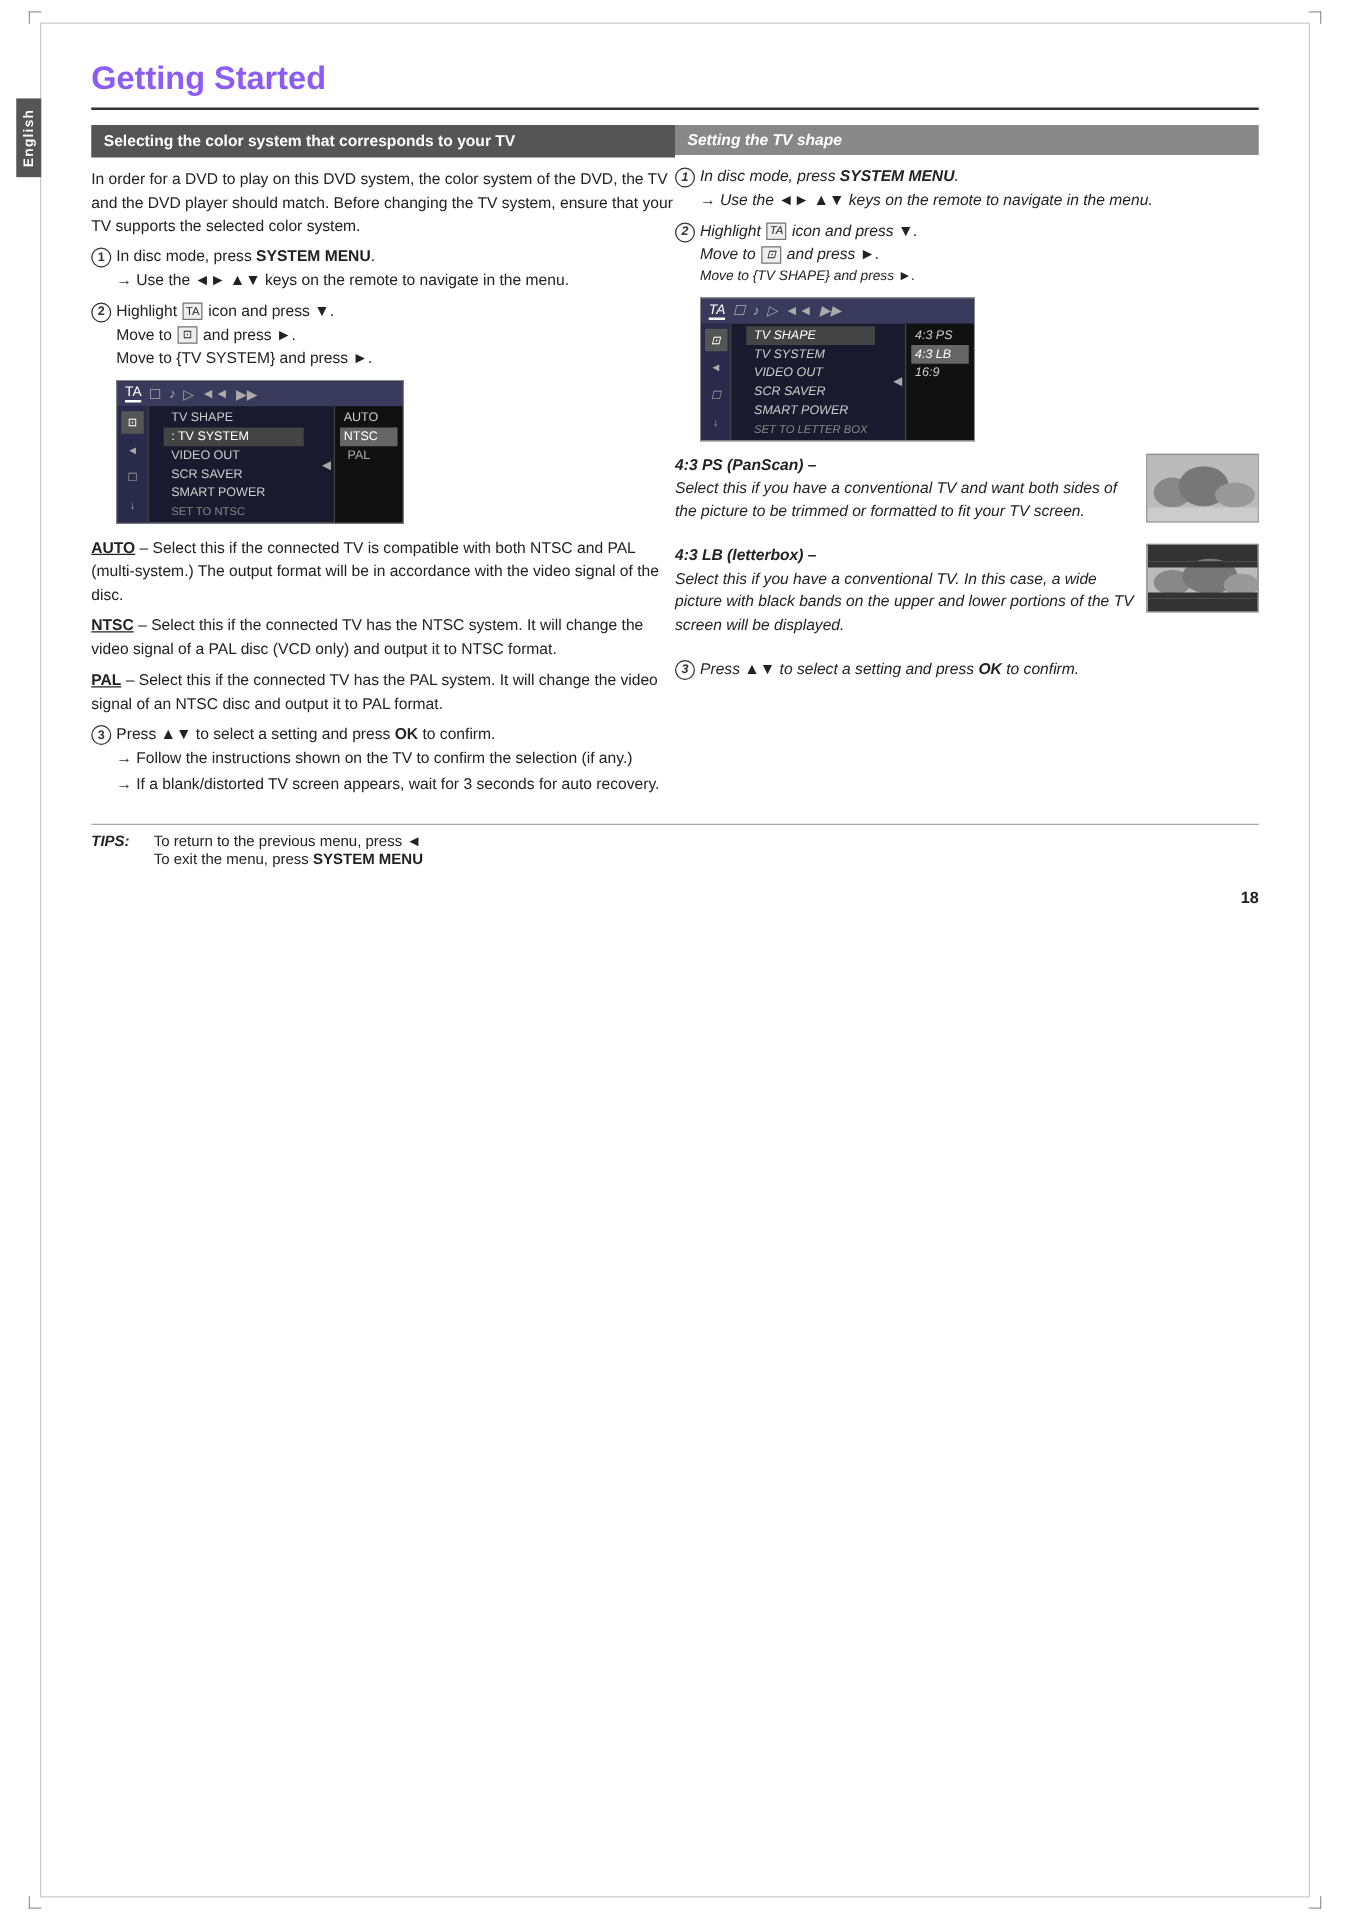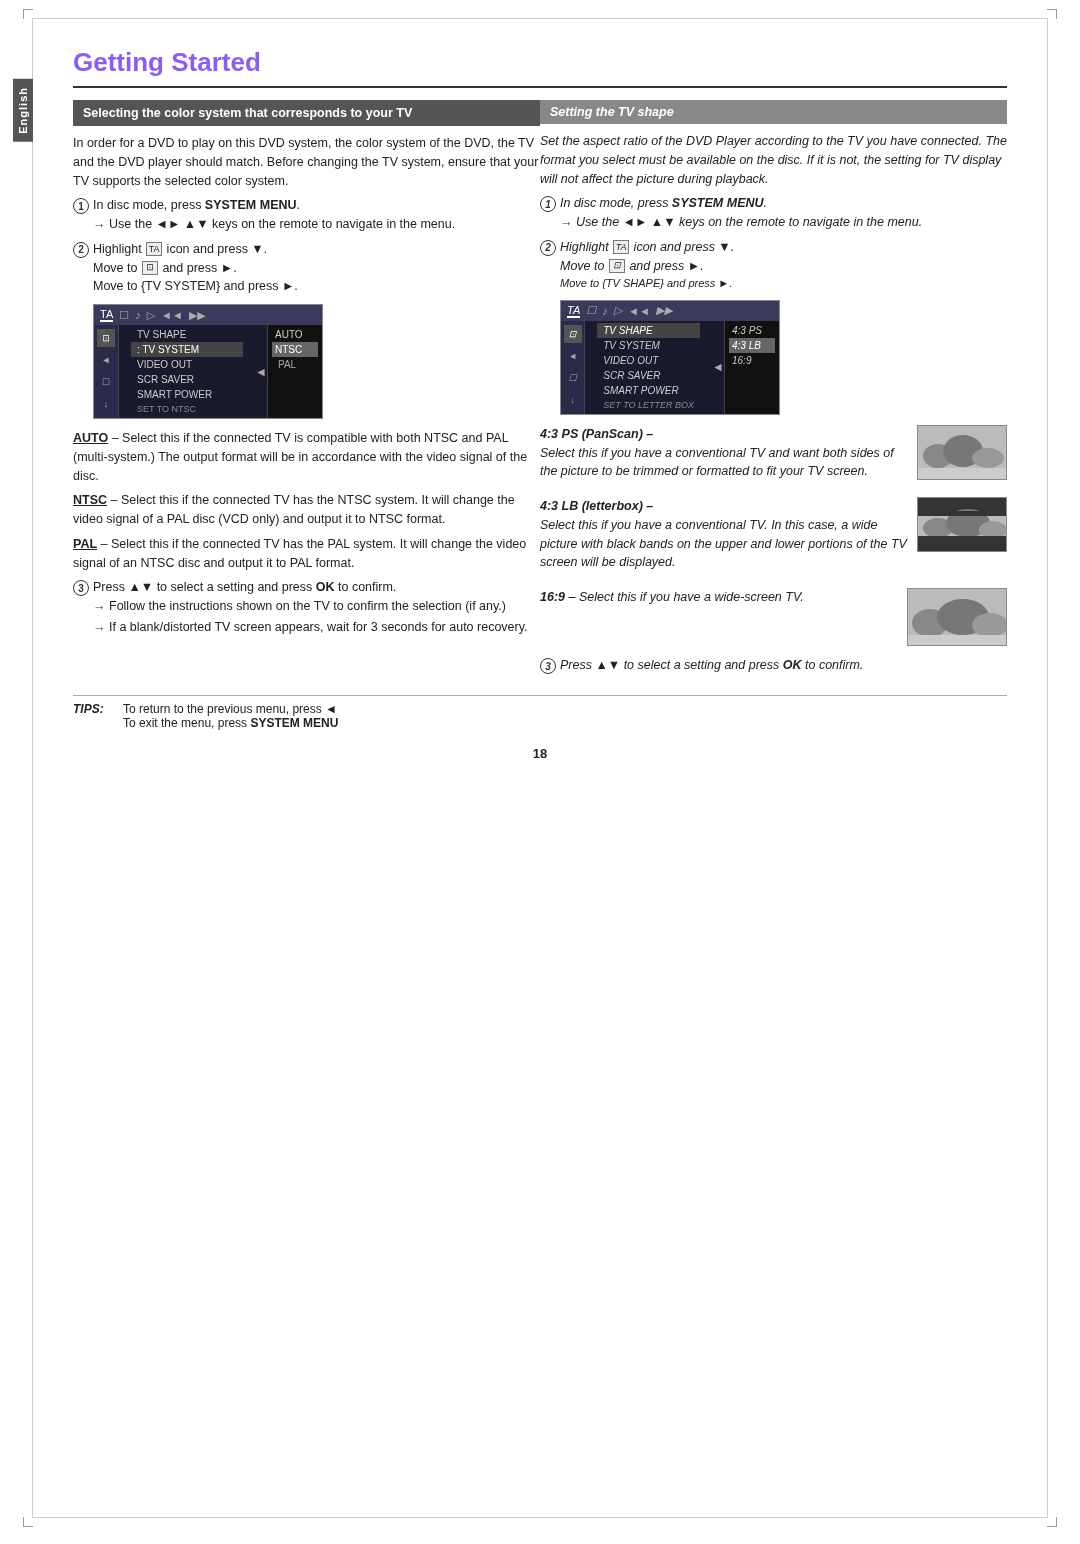--- a/index.html
+++ b/index.html
@@ -245,21 +245,21 @@
       border-top: 1px solid #aaa;
       font-size: 12px;
     }
     .tips-label {
       font-style: italic;
       font-weight: bold;
       min-width: 40px;
     }
 
     .page-number {
-      text-align: center;
+      text-align: right;
       margin-top: 16px;
       font-size: 13px;
       font-weight: bold;
     }
     .menu-icon-inline {
       display: inline-flex;
       align-items: center;
       justify-content: center;
       border: 1px solid #777;
       width: 16px;
@@ -381,21 +381,20 @@
             Press ▲▼ to select a setting and press <span class="bold">OK</span> to confirm.
             <div class="arrow-item">Follow the instructions shown on the TV to confirm the selection (if any.)</div>
             <div class="arrow-item">If a blank/distorted TV screen appears, wait for 3 seconds for auto recovery.</div>
           </div>
         </div>
       </div>
 
       <div class="col-right">
         <div class="section-header-right">Setting the TV shape</div>
 
-        <p>Set the aspect ratio of the DVD Player according to the TV you have connected. The format you select must be available on the disc. If it is not, the setting for TV display will not affect the picture during playback.</p>
 
         <div class="step-item" style="margin-top:6px;">
           <span class="step-num-outline">1</span>
           <div class="step-content">
             In disc mode, press <span class="bold">SYSTEM MENU</span>.
             <div class="arrow-item">Use the ◄► ▲▼ keys on the remote to navigate in the menu.</div>
           </div>
         </div>
 
         <div class="step-item">
@@ -479,36 +478,20 @@
                 <rect y="38" width="90" height="5" fill="#333"></rect>
               </svg>
             </div>
           </div>
           <p>
             <span class="bold">4:3 LB (letterbox) –</span><br>
             Select this if you have a conventional TV. In this case, a wide picture with black bands on the upper and lower portions of the TV screen will be displayed.
           </p>
         </div>
 
-        <div class="clearfix desc-block">
-          <div class="tv-image">
-            <div class="tv-img-box" style="width:100px;height:58px;">
-              <svg width="100" height="58" xmlns="http://www.w3.org/2000/svg">
-                <rect width="100" height="58" fill="#bbb"></rect>
-                <ellipse cx="22" cy="34" rx="18" ry="14" fill="#888"></ellipse>
-                <ellipse cx="55" cy="28" rx="26" ry="18" fill="#777"></ellipse>
-                <ellipse cx="82" cy="36" rx="18" ry="12" fill="#999"></ellipse>
-                <rect y="46" width="100" height="12" fill="#ccc"></rect>
-              </svg>
-            </div>
-          </div>
-          <p>
-            <span class="bold">16:9</span> – Select this if you have a wide-screen TV.
-          </p>
-        </div>
 
         <div class="step-item" style="margin-top:6px;">
           <span class="step-num-outline">3</span>
           <div class="step-content">
             Press ▲▼ to select a setting and press <span class="bold">OK</span> to confirm.
           </div>
         </div>
       </div>
 
     </div>

